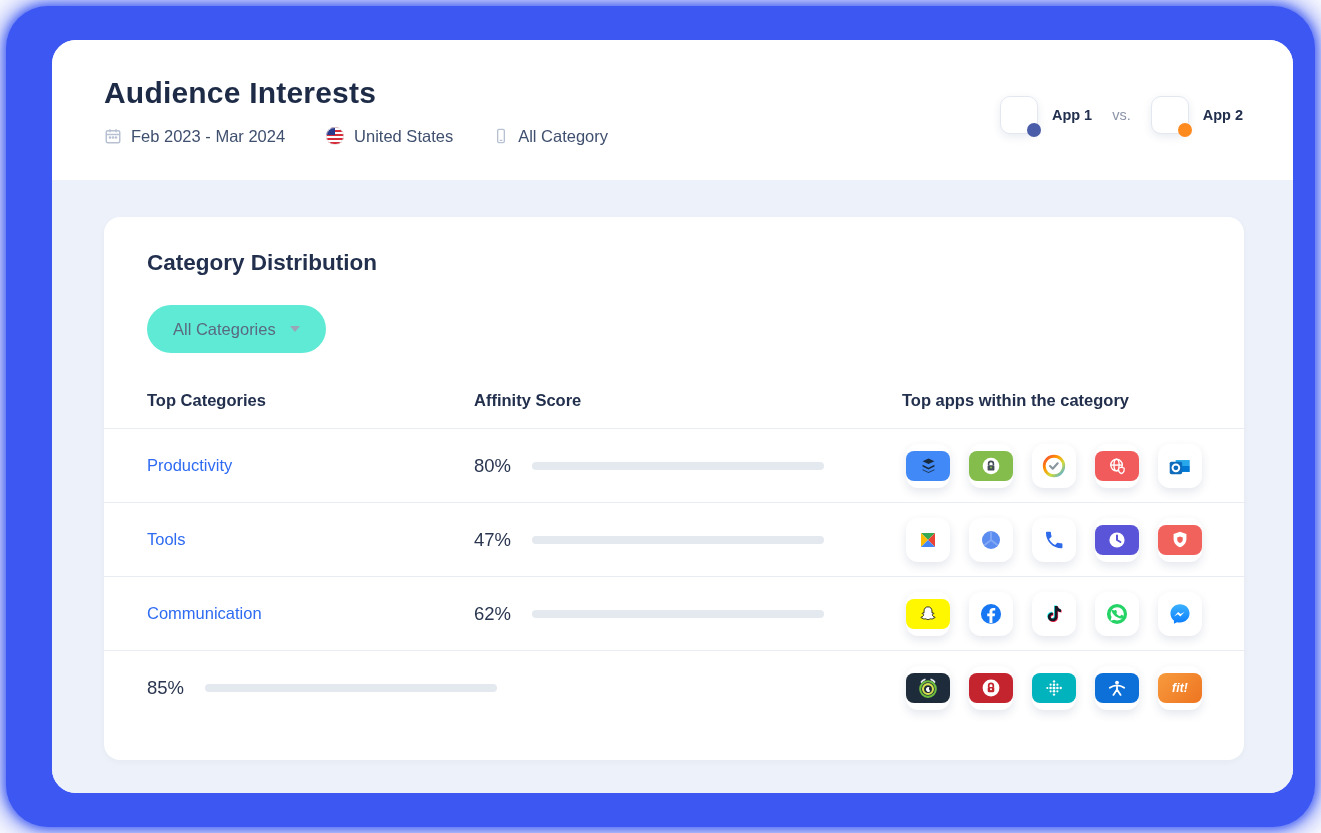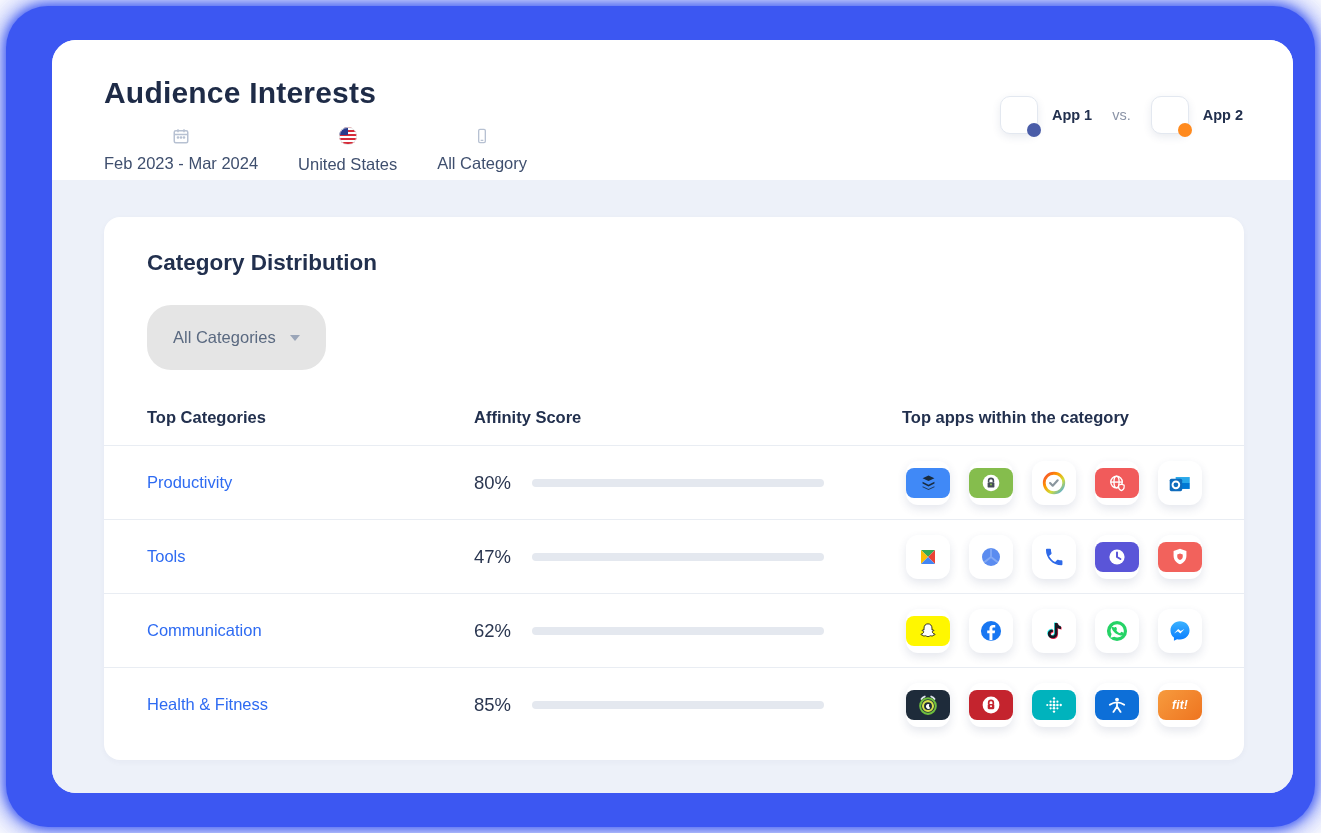--- a/index.html
+++ b/index.html
@@ -6,38 +6,38 @@
   html,body { width:1321px; height:833px; background:#fff; font-family:"Liberation Sans", sans-serif; }
   .frame { position:absolute; left:0; top:0; width:1321px; height:833px; background:#fff; }
   .frame-blue { position:absolute; left:6px; top:6px; right:6px; bottom:6px; background:#3c57f2; border-radius:42px;
     box-shadow:0 0 10px 2px rgba(60,87,242,.85), 0 0 22px 6px rgba(60,87,242,.45), 0 0 34px 12px rgba(60,87,242,.22); }
   .inner { position:absolute; left:52px; top:40px; width:1241px; height:753px; background:#ffffff; border-radius:24px; overflow:hidden; }
 
   
   .hdr { position:relative; height:140px; background:#fff; padding:36px 50px 0 52px; display:flex; justify-content:space-between; }
   .hdr-title { font-size:30px; font-weight:700; color:#1e2b47; letter-spacing:.2px; }
   .hdr-meta { display:flex; align-items:center; gap:10px; margin-top:16px; color:#3f4f6e; font-size:16.5px; }
-  .meta-item { display:flex; align-items:center; gap:9px;flex-direction:column; }
+  .meta-item { display:flex; align-items:center; gap:9px; }
   .meta-gap { width:20px; }
   .meta-ico { color:#b7c1d2; display:flex; align-items:center; }
   .compare { display:flex; align-items:center; gap:10px; margin-top:16px; height:46px; }
   .app-box { position:relative; width:38px; height:38px; background:#fff; border:1px solid #e3e8f0; border-radius:10px;
              box-shadow:0 3px 8px rgba(40,60,110,.10); }
   .app-dot { position:absolute; right:-4px; bottom:-4px; width:14px; height:14px; border-radius:50%; }
   .dot-1 { background:#4a5da8; } .dot-2 { background:#ff8a1e; }
   .app-lbl { font-size:14.5px; color:#22304e; font-weight:600; margin-left:4px; }
   .vs { font-size:14.5px; color:#8b94a7; margin:0 10px; }
 
   
   .content { position:absolute; left:0; top:140px; right:0; bottom:0; background:#edf1f9; padding:37px 49px 0 52px; }
   .card { background:#fff; border-radius:16px; width:1140px; height:543px; box-shadow:0 2px 6px rgba(40,60,110,.04); overflow:hidden; }
   .card-pad { padding:33px 0 0 0; }
   .card-title { font-size:22.5px; font-weight:700; color:#22304e; margin-left:43px; }
-  .pill { display:inline-flex; align-items:center; gap:14px; margin:29px 0 0 43px; height:65px; padding:0 26px;
-          background:#e5e5e5; border-radius:24px; color:#5a6980; font-size:16.5px; cursor:pointer;text-align:center; }
+  .pill { display:inline-flex; align-items:center; gap:14px; margin:29px 0 0 43px; height:48px; padding:0 26px;
+          background:#5eead4; border-radius:24px; color:#5a6980; font-size:16.5px; cursor:pointer;text-align:center; }
   .pill .chev { width:0; height:0; border-left:5px solid transparent; border-right:5px solid transparent; border-top:6px solid #9aa5b8; }
 
   .thead { display:flex; align-items:center; margin-top:38px; padding:0 0 18px 43px; }
   .trow  { display:flex; align-items:center; height:74px; padding-left:43px; border-top:1px solid #e9edf3; }
   .col-cat { width:327px; }
   .col-score { width:352px; display:flex; align-items:center; }
   .col-apps { margin-left:auto; margin-right:42px; width:296px; display:flex; gap:19px; align-items:center; }
   .th { font-size:16.5px; font-weight:700; color:#22304e; }
   .cat-link { font-size:16.5px; color:#2e6bf2; cursor:pointer; }
   .pct { width:58px; font-size:18.5px; color:#2a3650; }
@@ -313,21 +313,20 @@
                   <path d="M12 3c-5 0-8.8 3.7-8.8 8.5 0 2.7 1.2 5 3.2 6.6v3l2.9-1.6c.8.2 1.7.4 2.7.4 5 0 8.8-3.7 8.8-8.5S17 3 12 3z" fill="url(#mg)"></path>
                   <path d="M6.5 14.2l3.8-4.1 2.3 2 3.5-2-3.8 4.2-2.3-2z" fill="#fff"></path>
                 </svg>
               </span>
             </span>
           </div>
         </div>
 
         
         <div class="trow">
-          <div class="col-cat"><span class="cat-link">Health &amp; Fitness</span></div>
           <div class="col-score">
             <span class="pct">85%</span>
             <span class="bar-track"><span class="bar-fill" style="width: 85%;"></span></span>
           </div>
           <div class="col-apps">
             <span class="tile">
               <span class="glyph" style="background:#1e2b3a">
                 <svg width="26" height="26" viewBox="0 0 24 24">
                   <path d="M6 6.5C6.8 5.2 8 4.4 9 4.2M18 6.5c-.8-1.3-2-2.1-3-2.3" stroke="#dfe6ec" stroke-width="1.7" fill="none" stroke-linecap="round"></path>
                   <circle cx="12" cy="13" r="7.2" fill="none" stroke="#6fbf3e" stroke-width="1.9"></circle>

